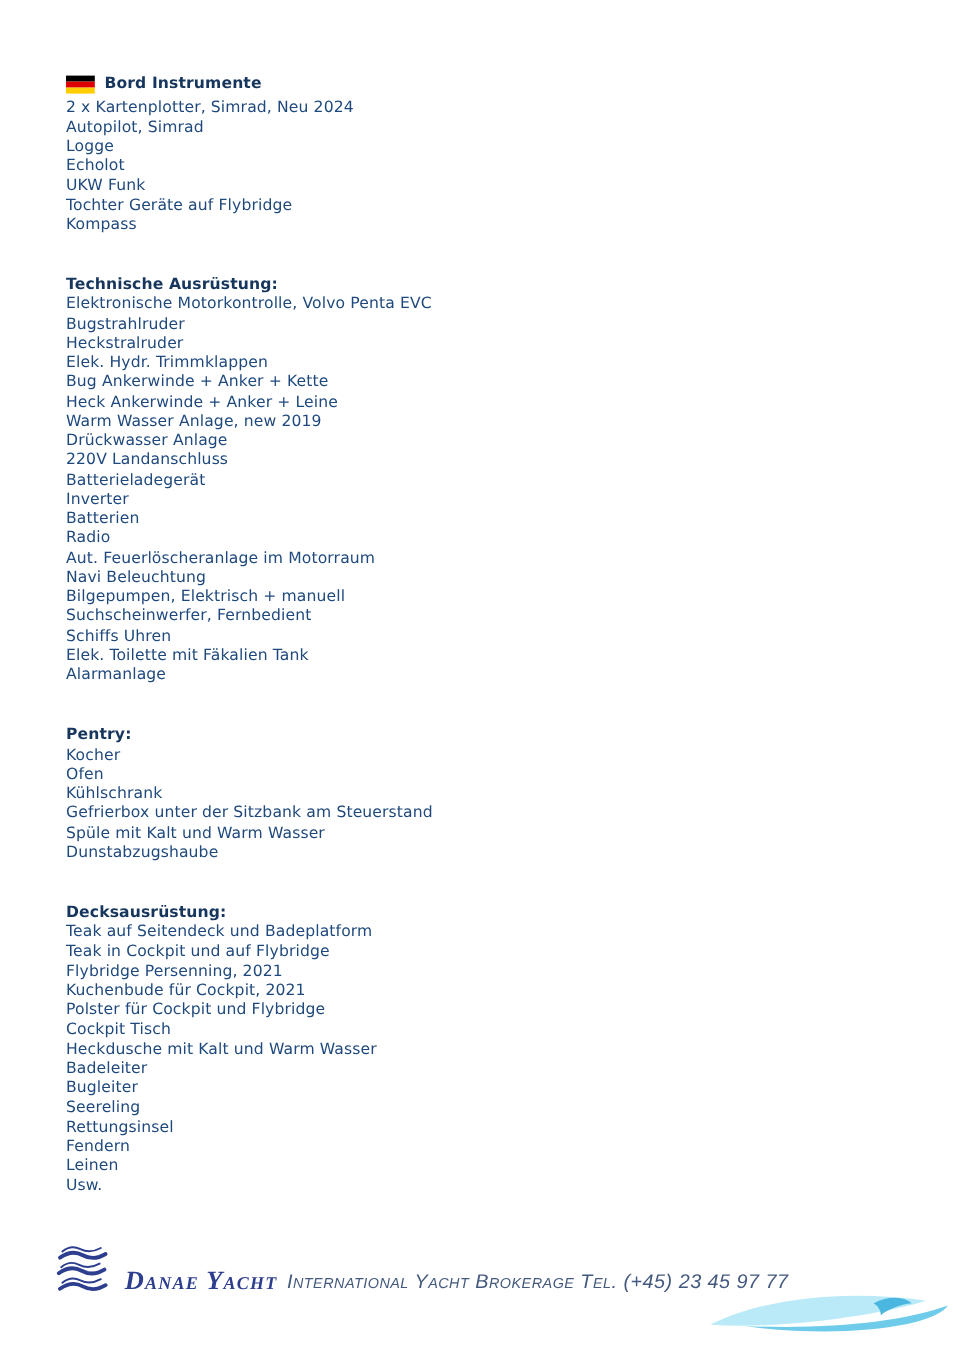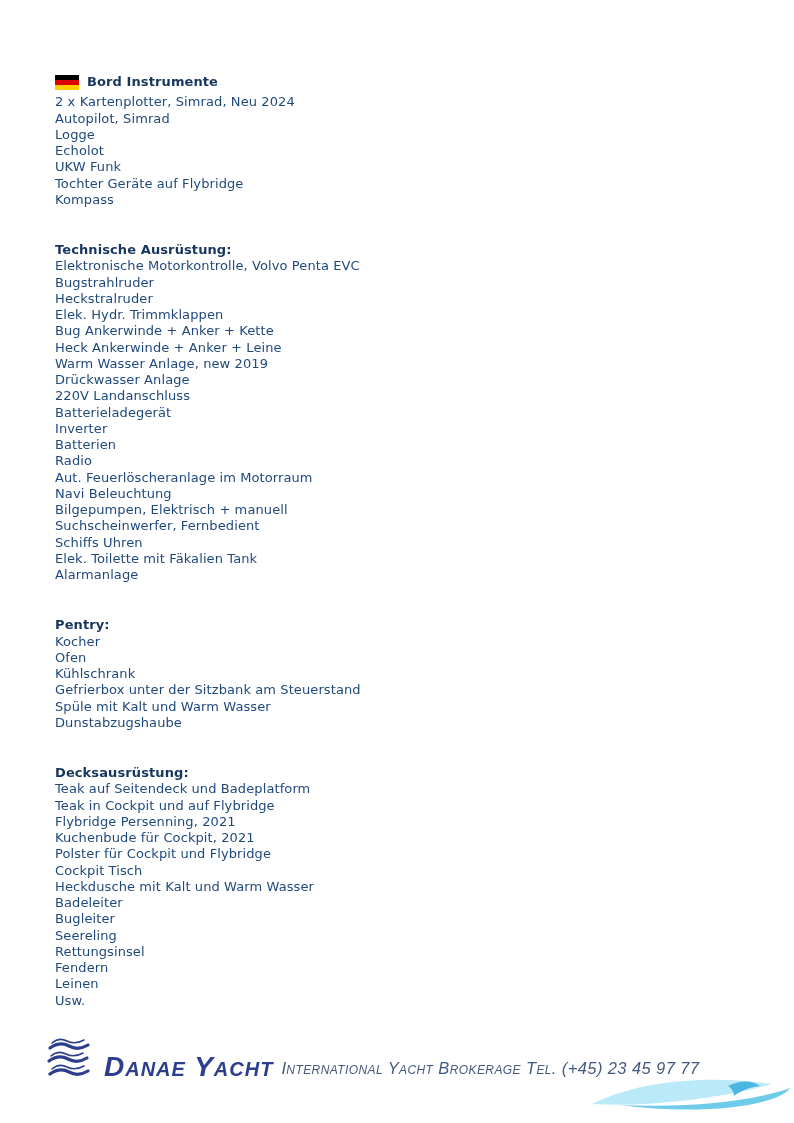--- a/index.html
+++ b/index.html
@@ -10,21 +10,21 @@
   }
   html,body{margin:0;padding:0;}
   body{
     width:794px;height:1123px;background:#ffffff;
     font-family:"DejaVu Sans","Liberation Sans",sans-serif;
   }
   .page{
     position:relative;width:794px;height:1123px;background:#ffffff;overflow:hidden;
   }
   .content{
-    position:absolute;left:55px;top:74px;width:600px;
+    position:absolute;left:55px;top:62px;width:600px;
   }
   .section{
     font-size:13px;line-height:16.25px;color:var(--body-color);
     letter-spacing:0.1px;
   }
   .section + .section{margin-top:34px;}
   .section-title{
     font-weight:bold;color:var(--heading-color);
   }
   .section-title.with-flag{display:flex;align-items:center;margin-bottom:4px;}
@@ -33,23 +33,23 @@
     margin-right:8px;flex:0 0 auto;
   }
   .flag .stripe{flex:1 1 auto;width:100%;}
   .spec-line{white-space:nowrap;}
   .footer{
     position:absolute;left:46px;top:1036px;height:42px;
     display:flex;align-items:flex-end;
   }
   .waves-logo{display:block;flex:0 0 auto;}
   .brand{
-    font-family:Liberation Sans, sans-serif;
+    font-family:Liberation Serif, serif;
     font-style:italic;font-weight:bold;font-variant:small-caps;
-    font-size:28px;line-height:22px;color:var(--brand-navy);
+    font-size:22px;line-height:22px;color:var(--brand-navy);
     letter-spacing:1px;margin-left:10px;margin-bottom:0px;white-space:nowrap;
   }
   .tagline{
     font-family:"Liberation Sans",sans-serif;
     font-style:italic;font-variant:small-caps;
     font-size:16.5px;line-height:18px;color:var(--tagline-color);
     letter-spacing:0.4px;margin-left:8px;margin-bottom:1px;white-space:nowrap;
   }
   .swoosh{
     position:absolute;left:590px;top:1074px;

